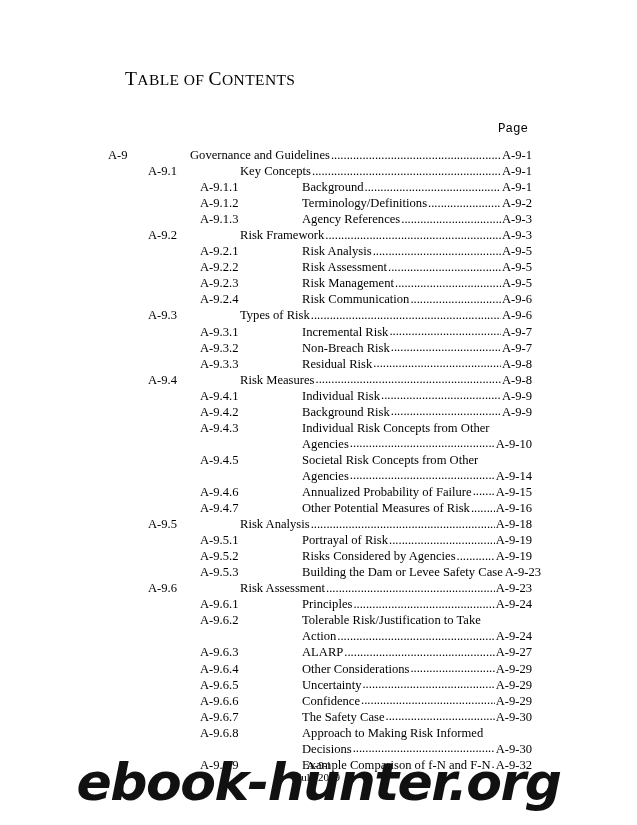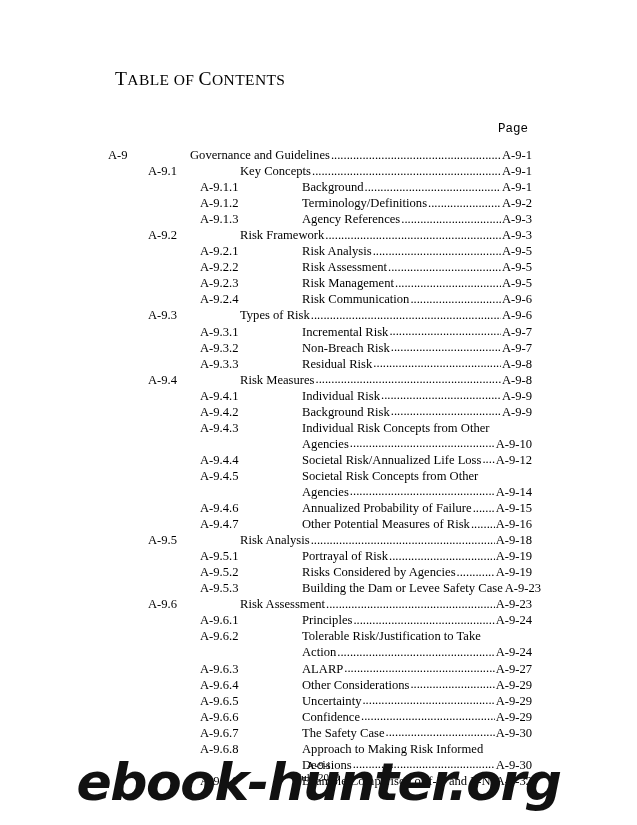--- a/index.html
+++ b/index.html
@@ -17,21 +17,21 @@
   }
   .page {
     position: absolute;
     left: 0; top: 0;
     width: 637px;
     height: 825px;
     background: #fff;
   }
   .title {
     position: absolute;
-    left: 115px;
+    left: 125px;
     top: 68px;
     font-family: "Liberation Serif", serif;
     font-size: 19.5px;
     letter-spacing: 0.4px;
     white-space: nowrap;
   }
   .title .big { font-size: 19.5px; }
   .title .small { font-size: 15.5px; }
 
   .page-label {
@@ -244,26 +244,20 @@
         <span class="num">A-9.4.3</span>
         <span class="txt">Individual Risk Concepts from Other</span>
         <span class="dots" style="visibility: hidden;"></span>
       </div>
       <div class="row lvl2cont">
         <span class="txt">Agencies</span>
         <span class="dots"></span>
         <span class="pg">A-9-10</span>
       </div>
       <div class="row lvl2">
-        <span class="num">A-9.4.4</span>
-        <span class="txt">Societal Risk/Annualized Life Loss</span>
-        <span class="dots"></span>
-        <span class="pg">A-9-12</span>
-      </div>
-      <div class="row lvl2">
         <span class="num">A-9.4.5</span>
         <span class="txt">Societal Risk Concepts from Other</span>
         <span class="dots" style="visibility: hidden;"></span>
       </div>
       <div class="row lvl2cont">
         <span class="txt">Agencies</span>
         <span class="dots"></span>
         <span class="pg">A-9-14</span>
       </div>
       <div class="row lvl2">

